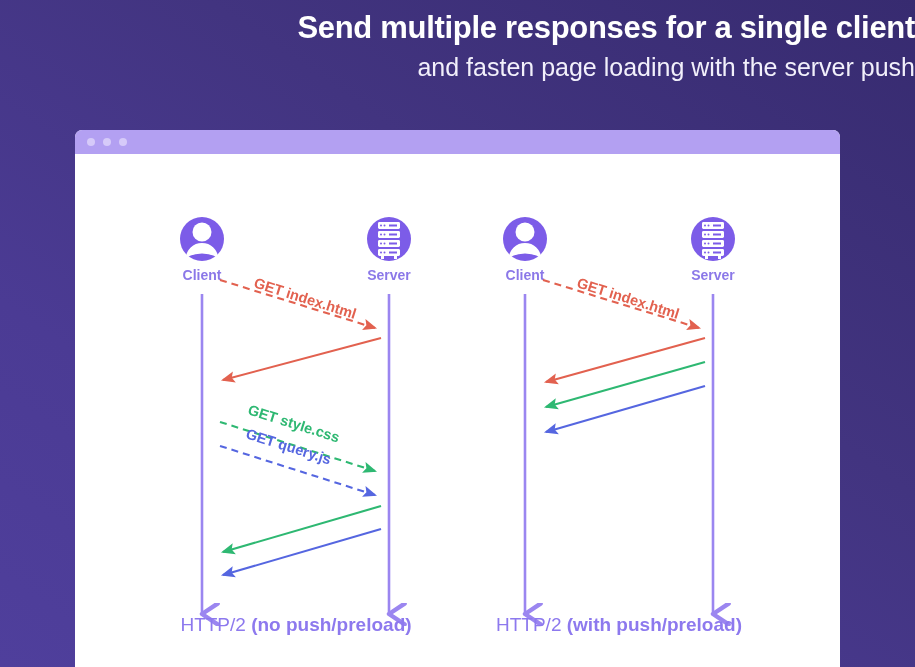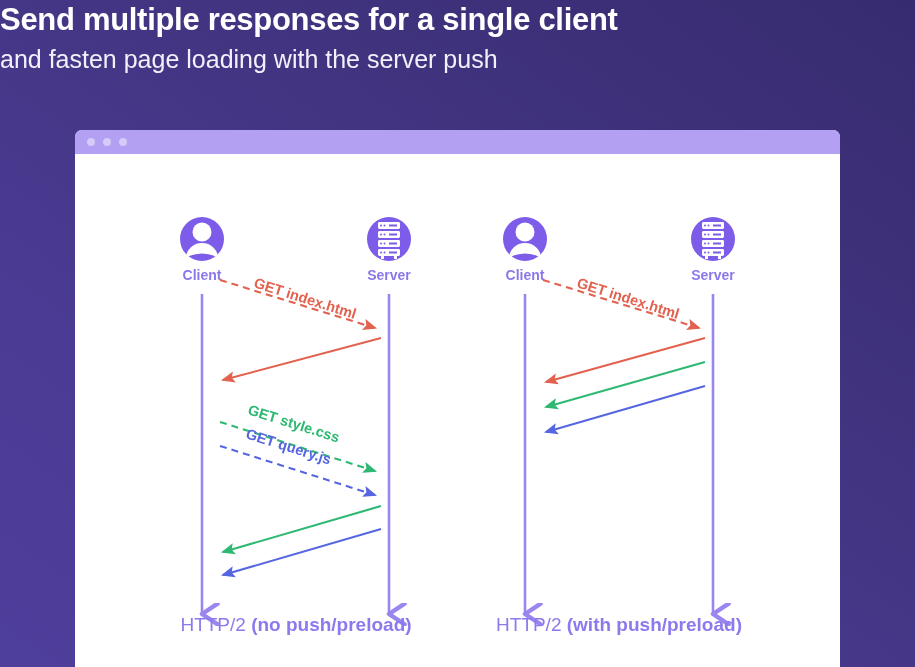--- a/index.html
+++ b/index.html
@@ -17,23 +17,23 @@
     position: relative;
     width: 915px;
     height: 667px;
     background: linear-gradient(215deg, #372b70 0%, #423480 38%, #4b3b94 72%, #4f3f9c 100%);
   }
 
   
   .heading {
     position: absolute;
     left: 0;
-    top: 1px;
+    top: 9px;
     width: 915px;
-    text-align: left;
+    text-align: right;
     color: #ffffff;
   }
   .heading .title {
     font-size: 31px;
     font-weight: bold;
     letter-spacing: -0.3px;
     line-height: 1.25;
     white-space: nowrap;
   }
   .heading .subtitle {

